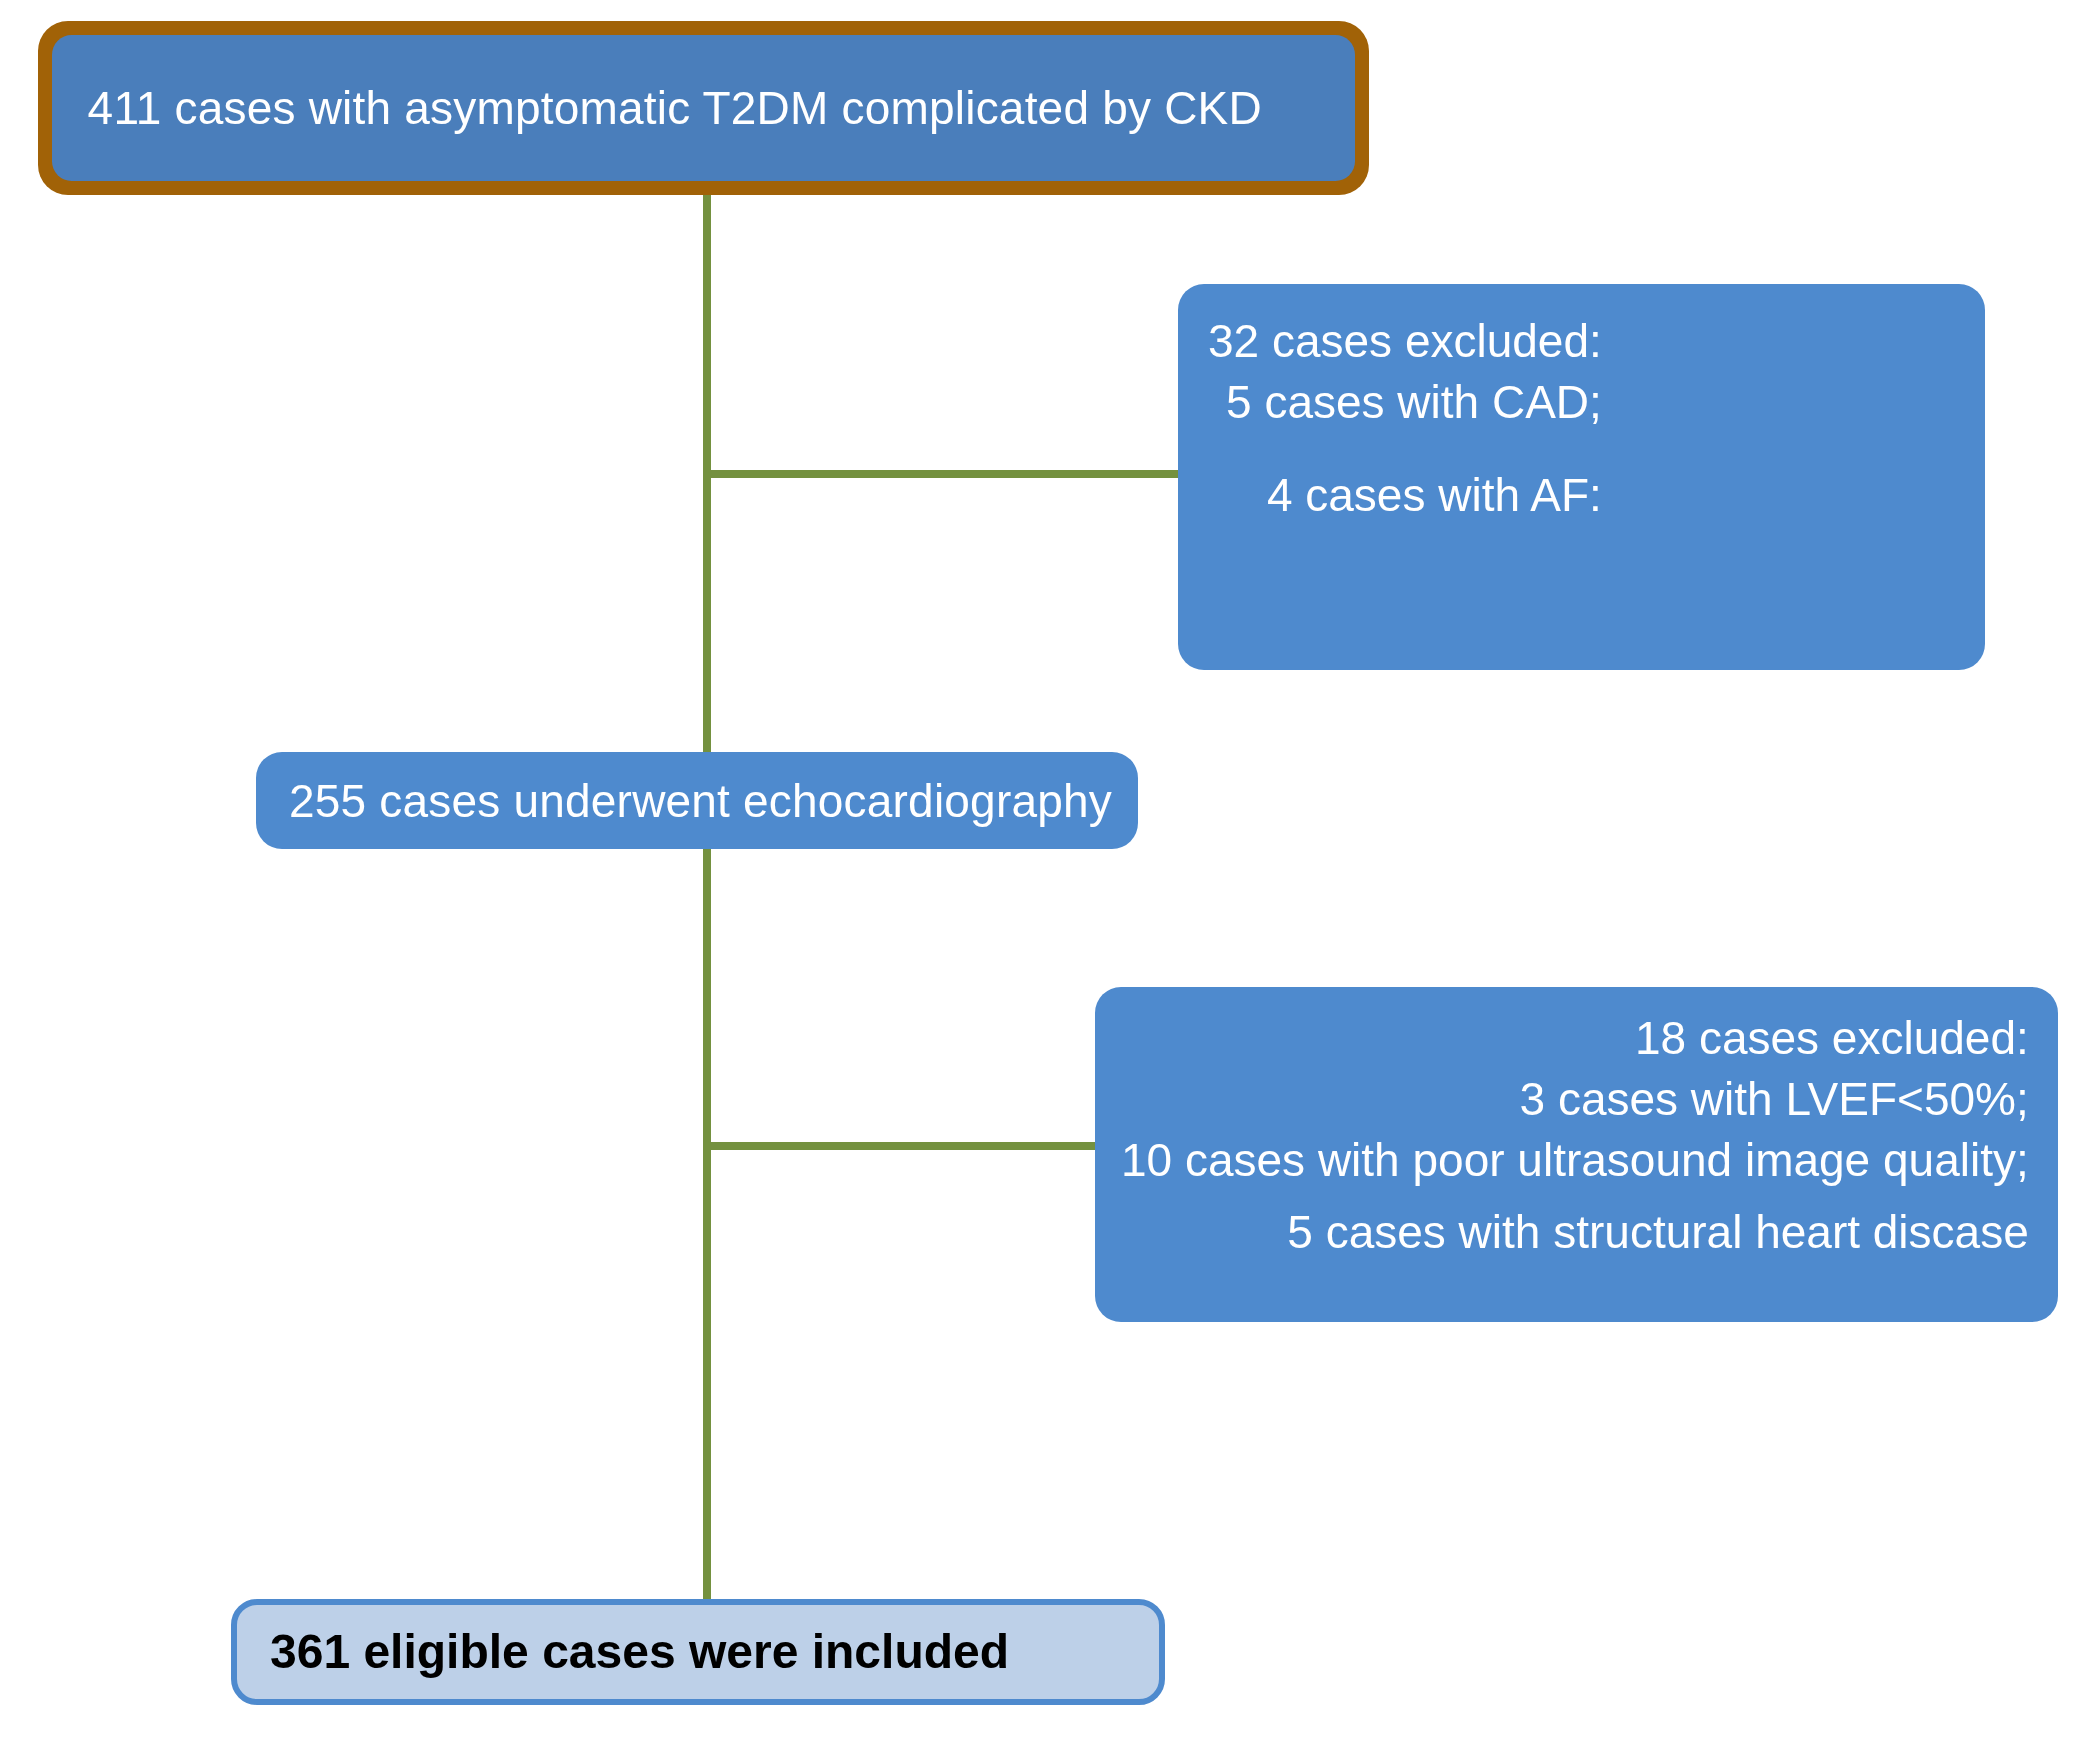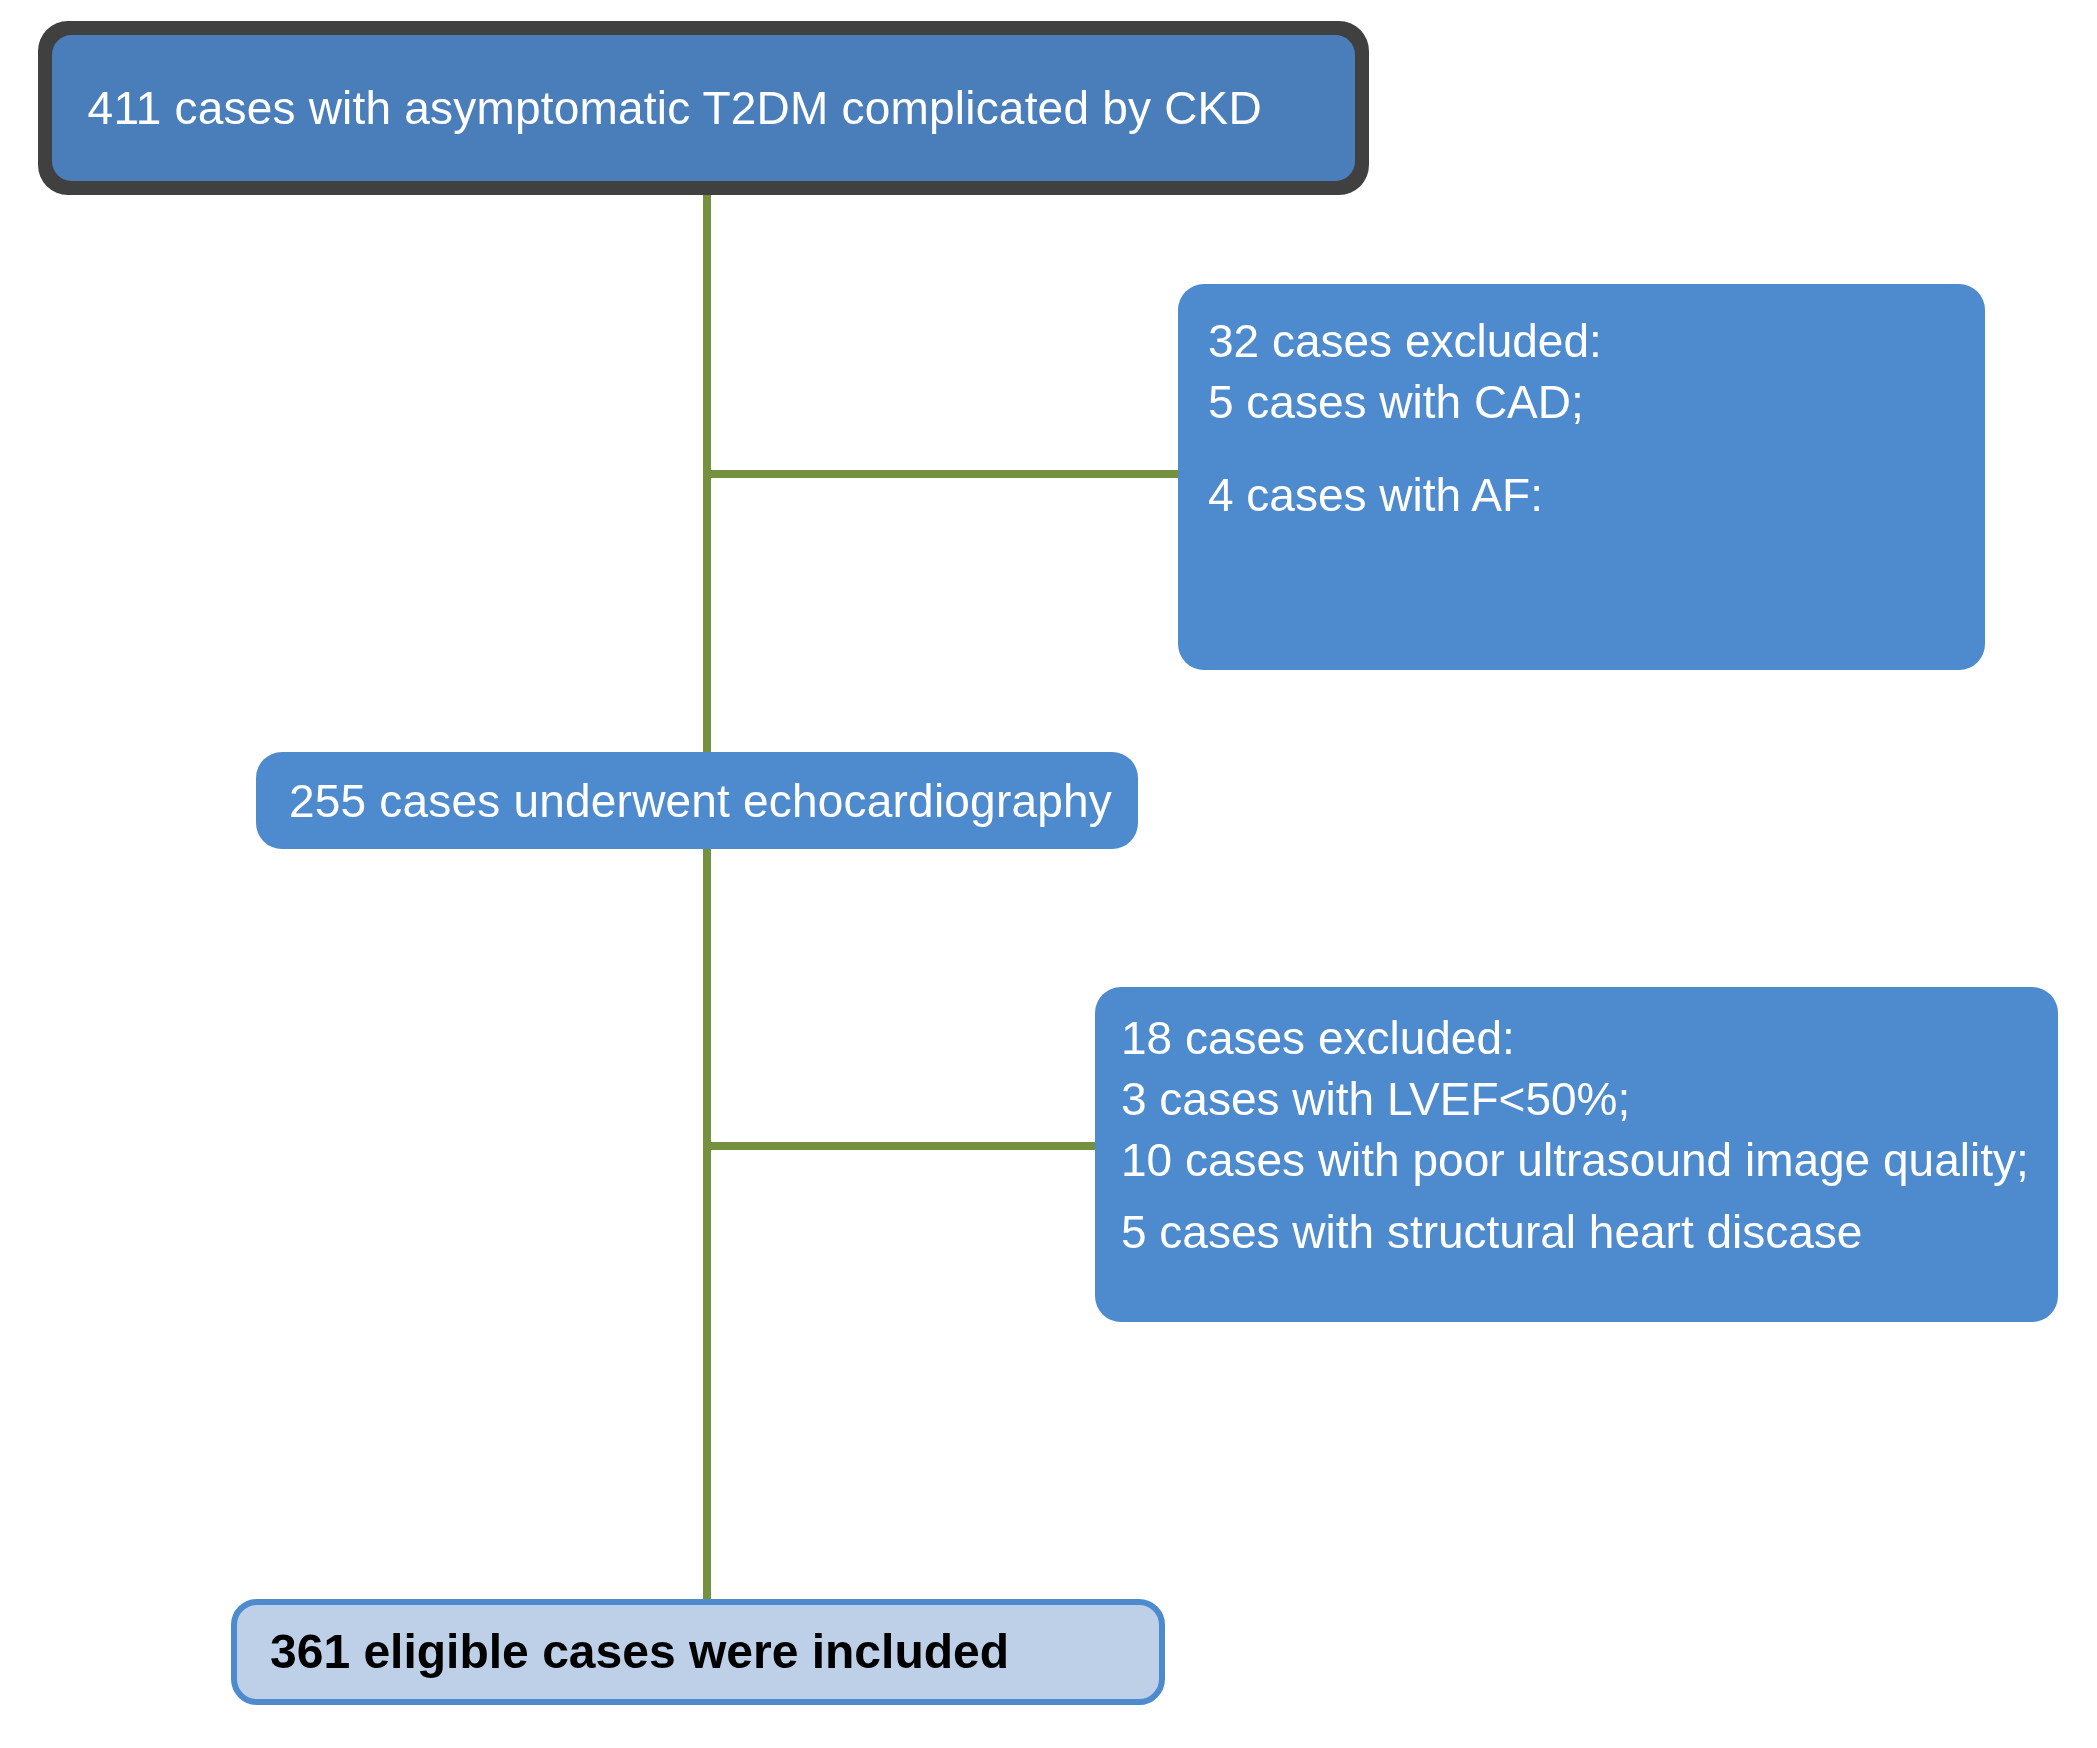--- a/index.html
+++ b/index.html
@@ -32,21 +32,21 @@
   
   .node {
     position: absolute;
     box-sizing: border-box;
     display: flex;
     align-items: center;
   }
 
   
   .node-outer {
-    background: #404040;
+    background: #a16207;
     border-radius: 30px;
     padding: 13.6px;
   }
   .node-inner {
     width: 100%;
     height: 100%;
     box-sizing: border-box;
     background: #4a7ebb;
     border-radius: 19.7px;
     display: flex;
@@ -77,20 +77,21 @@
   }
 
   .txt-block {
     color: #ffffff;
     font-size: 46px;
     line-height: 1.33;
     white-space: nowrap;
   }
   .txt-block .ln {
     display: block;
+    text-align: right;
   }
   .txt-block .ln.gap {
     margin-top: 32px;
   }
   .txt-block .ln.gap2 {
     margin-top: 10.6px;
   }
 
   .txt-result {
     color: #000000;

